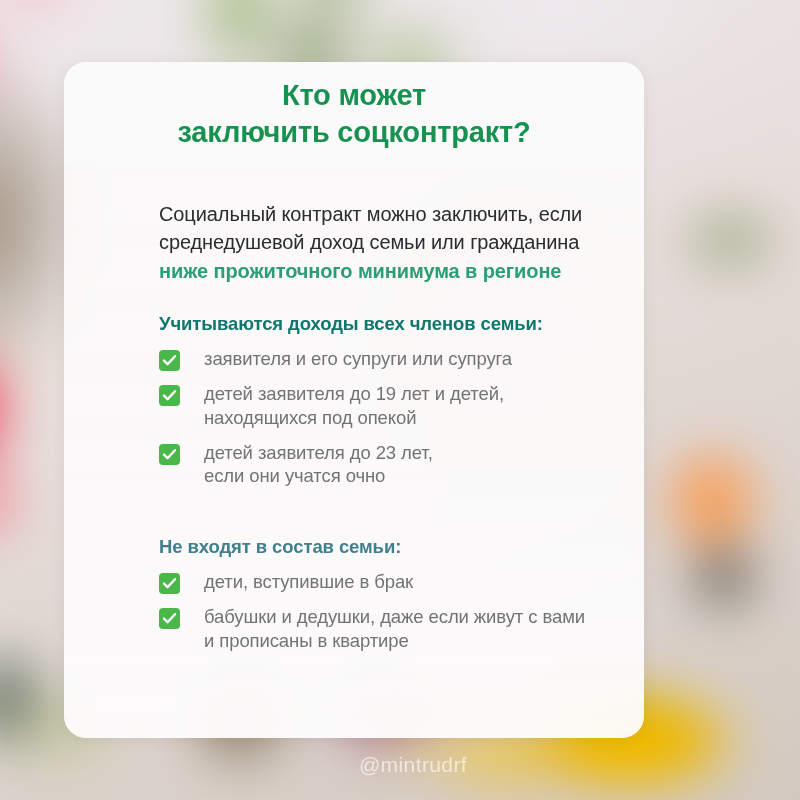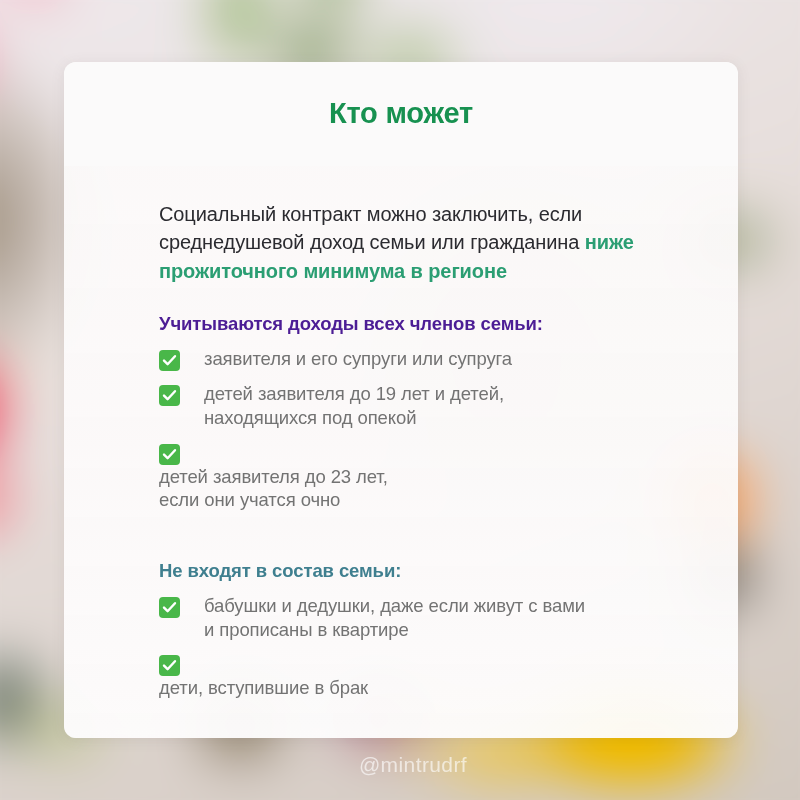--- a/index.html
+++ b/index.html
@@ -55,22 +55,22 @@
       radial-gradient(ellipse 200px 260px at 240px 420px, #e6dfdb 0%, rgba(230,223,219,0) 85%),
       radial-gradient(ellipse 240px 140px at 620px 60px, #efeaee 0%, rgba(239,234,238,0) 85%),
       radial-gradient(ellipse 140px 200px at 40px 280px, #9b8d7d 0%, rgba(155,141,125,0) 86%),
       linear-gradient(160deg, #efeaee 0%, #e7e0de 38%, #ded6d2 62%, #cfc6bd 100%);
   }
 
   
   .card {
     position:absolute;
     left:64px; top:62px;
-    width:674px; height:676px;
-    border-radius:12px;
+    width:580px; height:676px;
+    border-radius:22px;
     overflow:hidden;
     background:rgba(255,255,255,0.60);
     backdrop-filter:blur(4px);
     box-shadow:0 2px 14px rgba(90,80,80,0.10);
   }
   
   .card-head {
     position:absolute;
     left:0; top:0; right:0;
     height:104px;
@@ -115,29 +115,29 @@
 
   .section { margin-top:28px; }
   .section.second { margin-top:48px; }
 
   .sec-head {
     font-size:18.5px;
     font-weight:bold;
     letter-spacing:-0.1px;
     margin-bottom:12px;
   }
-  .sec-head.green { color:#4c1d95; }
+  .sec-head.green { color:#0f766e; }
   .sec-head.teal  { color:#3f7f8f; }
 
   .item {
     display:flex;
     align-items:flex-start;
     margin-bottom:11px;
   }
-  .item:last-child { margin-bottom:0;flex-direction:column; }
+  .item:last-child { margin-bottom:0; }
 
   .check {
     flex:0 0 auto;
     width:21px; height:21px;
     border-radius:4px;
     background:#49b749;
     margin-right:24px;
     margin-top:3px;
     position:relative;
   }
@@ -167,20 +167,21 @@
 
 <div class="stage">
 
   <div class="photo"></div>
 
   <div class="card">
 
     <div class="card-head">
       <h1 class="title">
         <span>Кто может</span><br>
+        <span>заключить соцконтракт?</span>
       </h1>
     </div>
 
     <div class="card-body-veil"></div>
 
     <div class="content">
 
       <p class="intro"><span>Социальный контракт можно заключить, если среднедушевой доход семьи или гражданина </span><span class="hl">ниже прожиточного минимума в регионе</span></p>
 
       <div class="section">
@@ -218,32 +219,32 @@
 
       <div class="section second">
         <div class="sec-head teal">Не входят в состав семьи:</div>
 
         <div class="item">
           <span class="check">
             <svg width="15" height="15" viewBox="0 0 15 15" aria-hidden="true">
               <path d="M2 7.6 L5.6 11.2 L13 3.2" fill="none" stroke="#ffffff" stroke-width="2.4" stroke-linecap="round" stroke-linejoin="round"></path>
             </svg>
           </span>
+          <span class="item-text">дети, вступившие в брак</span>
+        </div>
+
+        <div class="item">
+          <span class="check">
+            <svg width="15" height="15" viewBox="0 0 15 15" aria-hidden="true">
+              <path d="M2 7.6 L5.6 11.2 L13 3.2" fill="none" stroke="#ffffff" stroke-width="2.4" stroke-linecap="round" stroke-linejoin="round"></path>
+            </svg>
+          </span>
           <span class="item-text">бабушки и дедушки, даже если живут с вами
 и прописаны в квартире</span>
         </div>
-
-        <div class="item">
-          <span class="check">
-            <svg width="15" height="15" viewBox="0 0 15 15" aria-hidden="true">
-              <path d="M2 7.6 L5.6 11.2 L13 3.2" fill="none" stroke="#ffffff" stroke-width="2.4" stroke-linecap="round" stroke-linejoin="round"></path>
-            </svg>
-          </span>
-          <span class="item-text">дети, вступившие в брак</span>
-        </div>
       </div>
 
     </div>
   </div>
 
   <div class="watermark">@mintrudrf</div>
 
 </div>
 
 </body></html>

